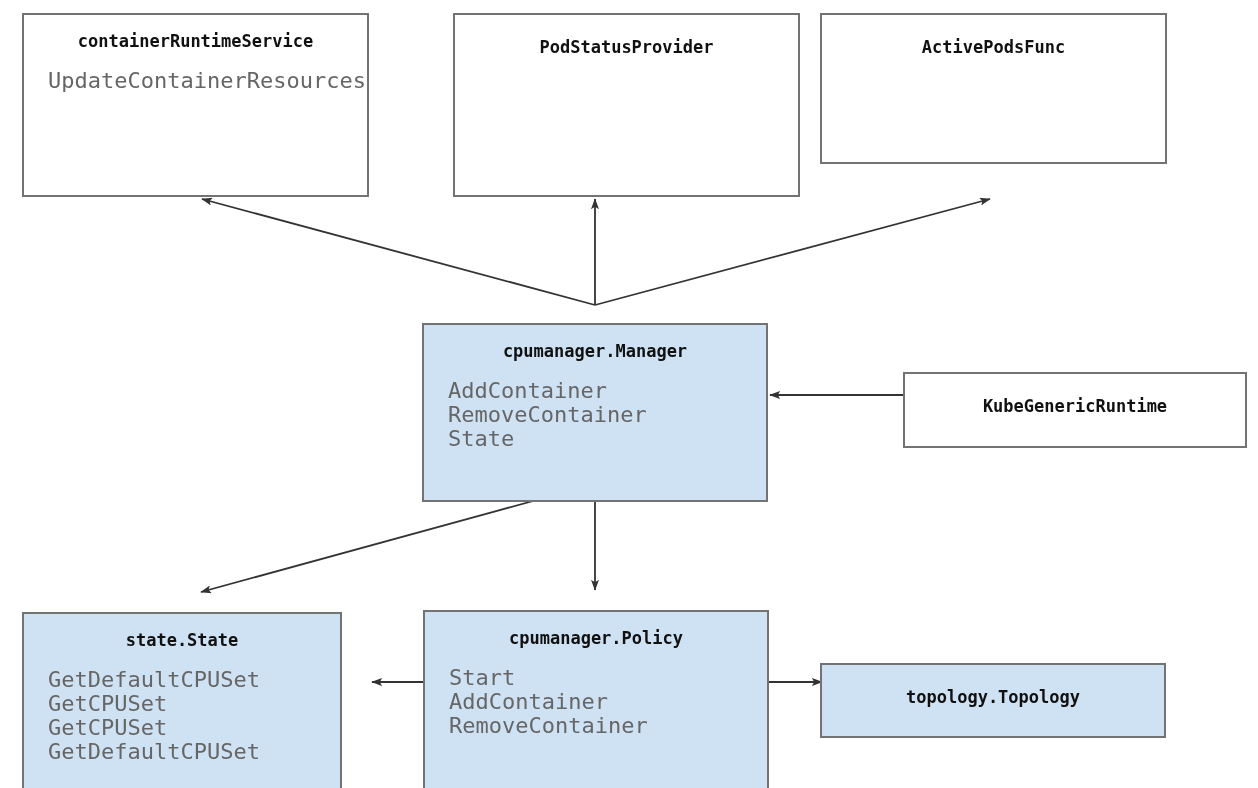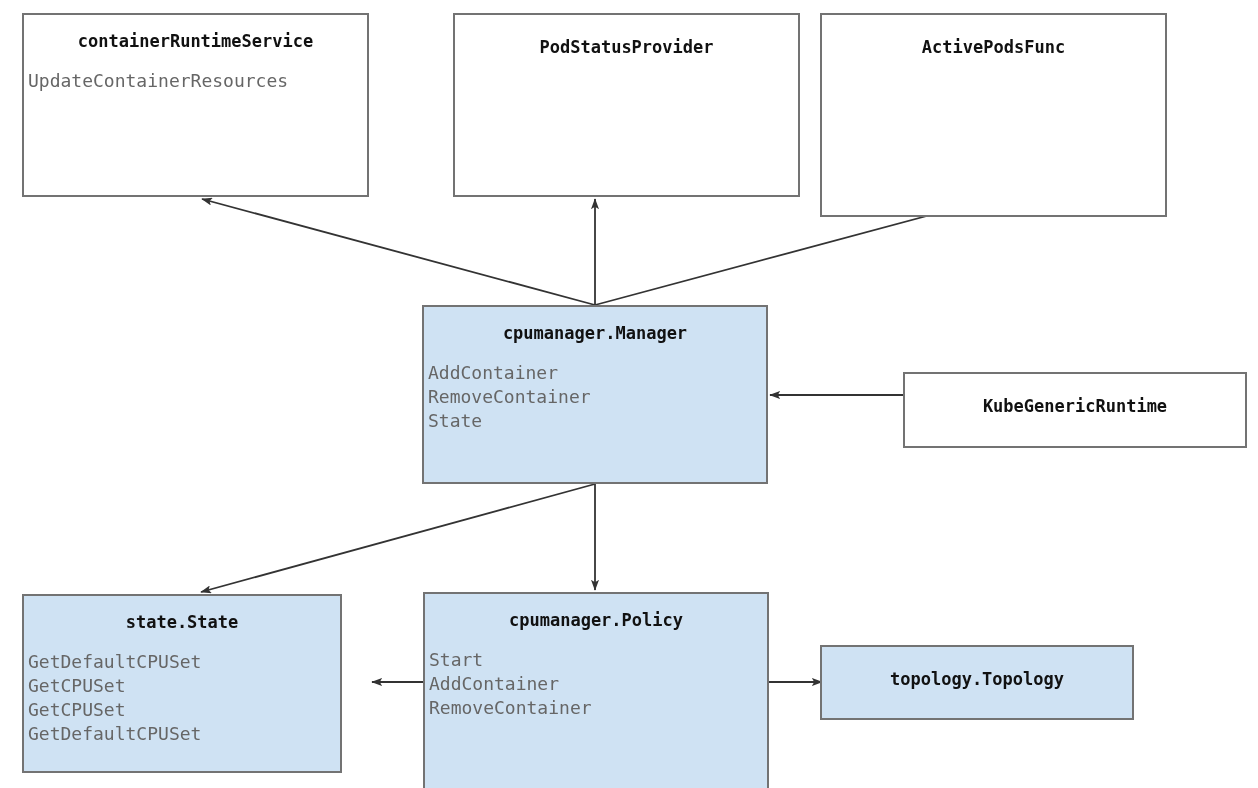--- a/index.html
+++ b/index.html
@@ -25,34 +25,35 @@
   }
   .node {
     position: absolute;
     box-sizing: border-box;
     border: 2px solid #737373;
     background: #ffffff;
     z-index: 2;
   }
   .node.filled {
     background: #cfe2f3;
+    margin-top: 18px;
   }
   .node-title {
     text-align: center;
     font-weight: bold;
     font-size: 17px;
     color: #111111;
     letter-spacing: 0px;
     margin-top: 16px;
     white-space: nowrap;
   }
   .node-members {
     margin-top: 18px;
-    padding-left: 4px;
-    font-size: 18px;
+    padding-left: 24px;
+    font-size: 22px;
     line-height: 24px;
     color: #666666;
     font-weight: normal;
   }
   .node-members .member {
     white-space: nowrap;
   }
   .node.compact .node-title {
     margin-top: 22px;
   }
@@ -89,21 +90,21 @@
   <div id="nodes">
       <div class="node" style="left: 22px; top: 13px; width: 347px; height: 184px;">
         <div class="node-title">containerRuntimeService</div>
         <div class="node-members">
           <div class="member">UpdateContainerResources</div>
         </div>
       </div>
       <div class="node compact" style="left: 421px; top: 13px; width: 347px; height: 184px; margin-left: 32px;">
         <div class="node-title">PodStatusProvider</div>
       </div>
-      <div class="node compact" style="left: 820px; top: 13px; width: 347px; height: 204px;">
+      <div class="node compact" style="left: 820px; top: 13px; width: 347px; height: 151px;">
         <div class="node-title">ActivePodsFunc</div>
       </div>
       <div class="node filled" style="left: 422px; top: 305px; width: 346px; height: 179px;">
         <div class="node-title">cpumanager.Manager</div>
         <div class="node-members">
           <div class="member">AddContainer</div>
           <div class="member">RemoveContainer</div>
           <div class="member">State</div>
         </div>
       </div>
@@ -120,18 +121,18 @@
         </div>
       </div>
       <div class="node filled" style="left: 423px; top: 592px; width: 346px; height: 215px;">
         <div class="node-title">cpumanager.Policy</div>
         <div class="node-members">
           <div class="member">Start</div>
           <div class="member">AddContainer</div>
           <div class="member">RemoveContainer</div>
         </div>
       </div>
-      <div class="node filled compact" style="left: 820px; top: 645px; width: 314px; height: 75px;">
+      <div class="node filled compact" style="left: 820px; top: 645px; width: 346px; height: 75px;">
         <div class="node-title">topology.Topology</div>
       </div>
     </div>
 
 </div>
 
 </body></html>

